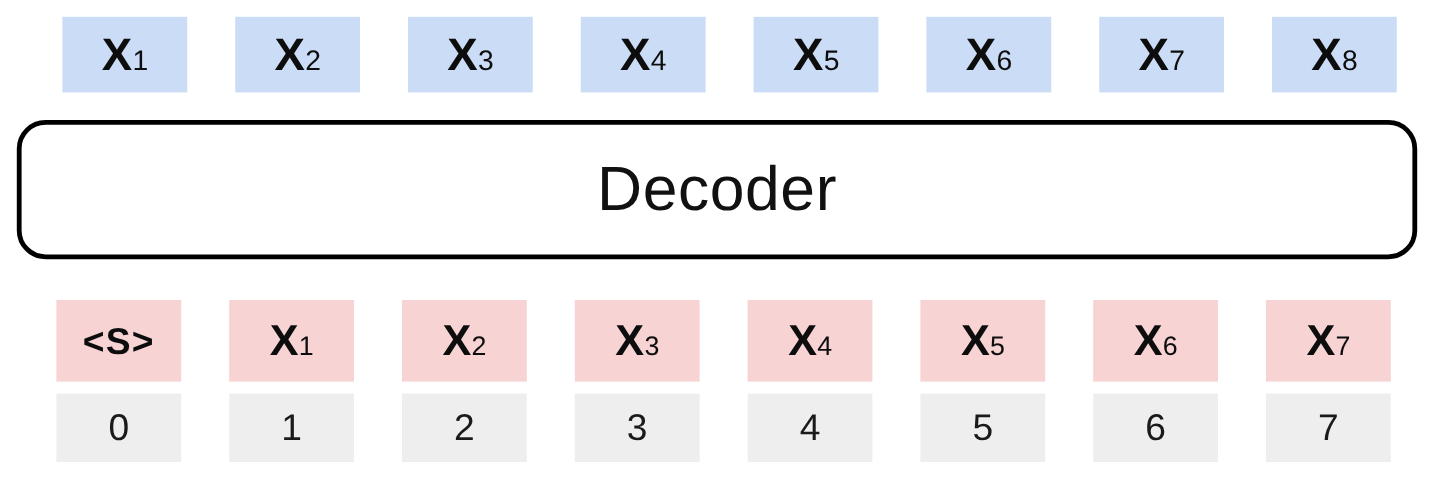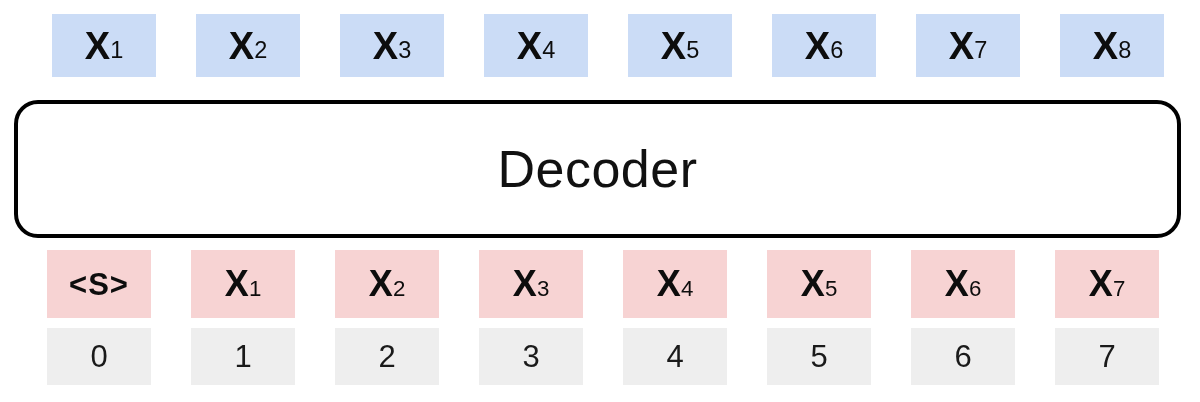--- a/index.html
+++ b/index.html
@@ -77,21 +77,21 @@
     top: 0.22em;
     left: 0.01em;
   }
 
   
   .decoder-box {
     position: absolute;
     left: 14px;
     top: 100px;
     width: 1167px;
-    height: 138px;
+    height: 116px;
     box-sizing: border-box;
     background: #ffffff;
     border: 4px solid #000000;
     border-radius: 24px;
     display: flex;
     align-items: center;
     justify-content: center;
   }
   .decoder-label {
     font-size: 52px;

